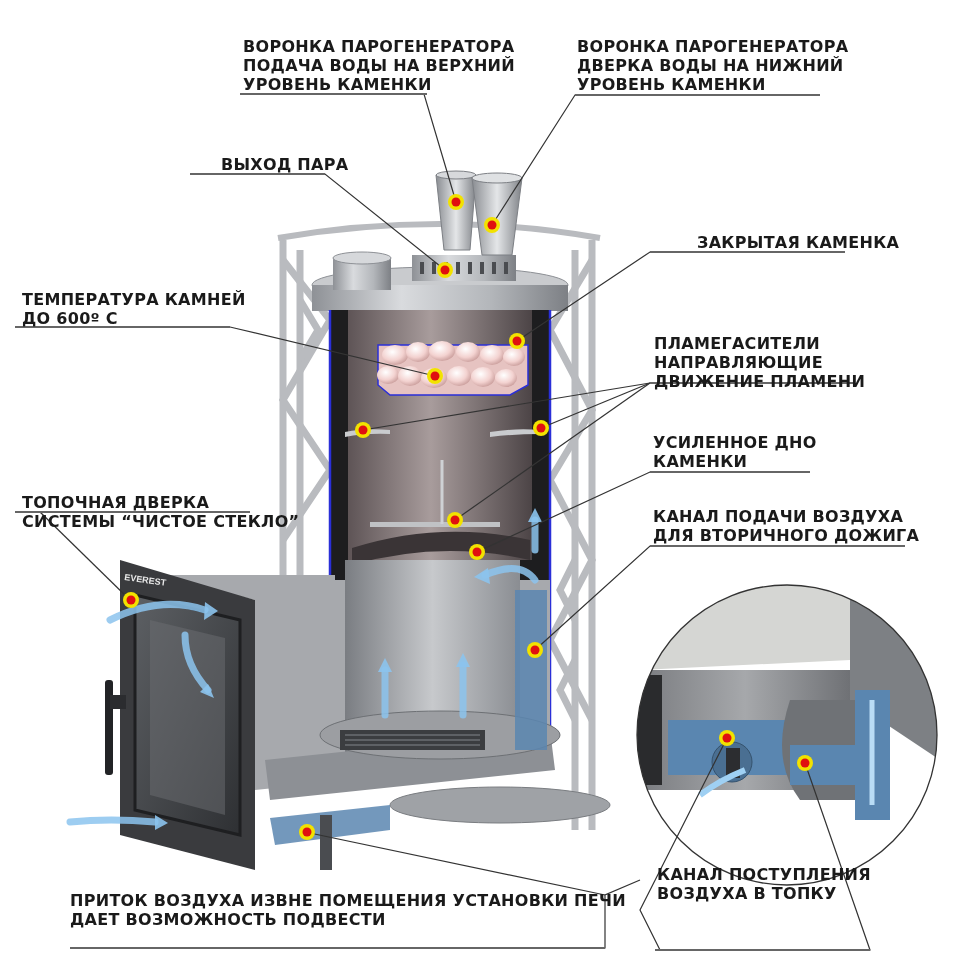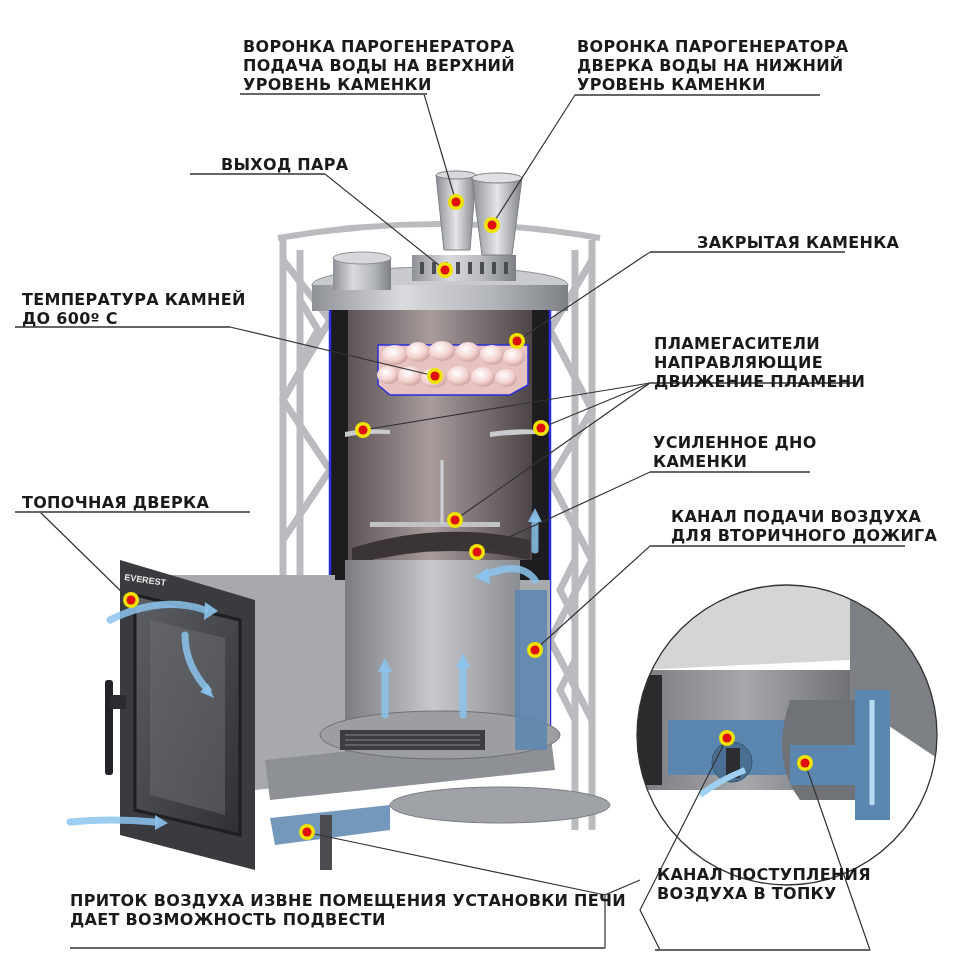--- a/index.html
+++ b/index.html
@@ -287,23 +287,24 @@
   <span class="line">ДВИЖЕНИЕ ПЛАМЕНИ</span>
 </div>
 
 <div class="label" style="left:653px; top:433px;">
   <span class="line">УСИЛЕННОЕ ДНО</span>
   <span class="line">КАМЕНКИ</span>
 </div>
 
 <div class="label" style="left:22px; top:476px;margin-top:17px;">
   <span class="line">ТОПОЧНАЯ ДВЕРКА</span>
-</div>
-
-<div class="label" style="left:671px; top:507px;">
+  <span class="line">СИСТЕМЫ “ЧИСТОЕ СТЕКЛО”</span>
+</div>
+
+<div class="label" style="left:653px; top:507px;">
   <span class="line">КАНАЛ ПОДАЧИ ВОЗДУХА</span>
   <span class="line">ДЛЯ ВТОРИЧНОГО ДОЖИГА</span>
 </div>
 
 <div class="label" style="left:70px; top:891px;">
   <span class="line">ПРИТОК ВОЗДУХА ИЗВНЕ ПОМЕЩЕНИЯ УСТАНОВКИ ПЕЧИ</span>
   <span class="line">ДАЕТ ВОЗМОЖНОСТЬ ПОДВЕСТИ</span>
 </div>
 
 <div class="label" style="left:657px; top:865px;">

